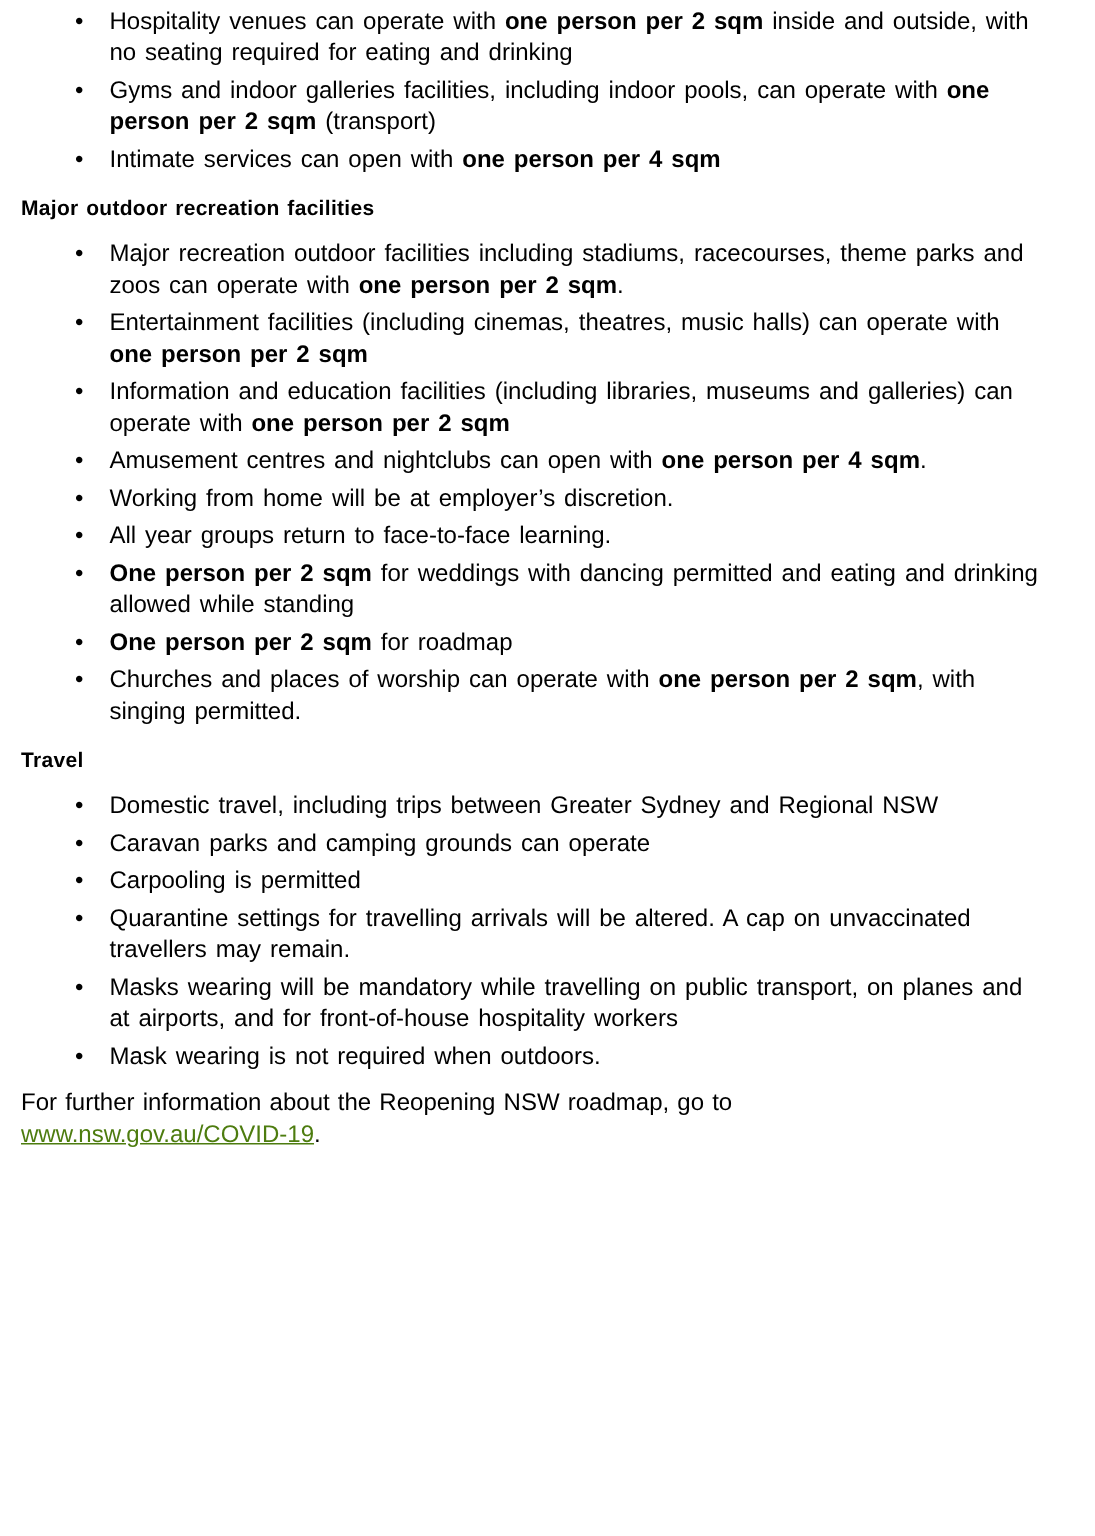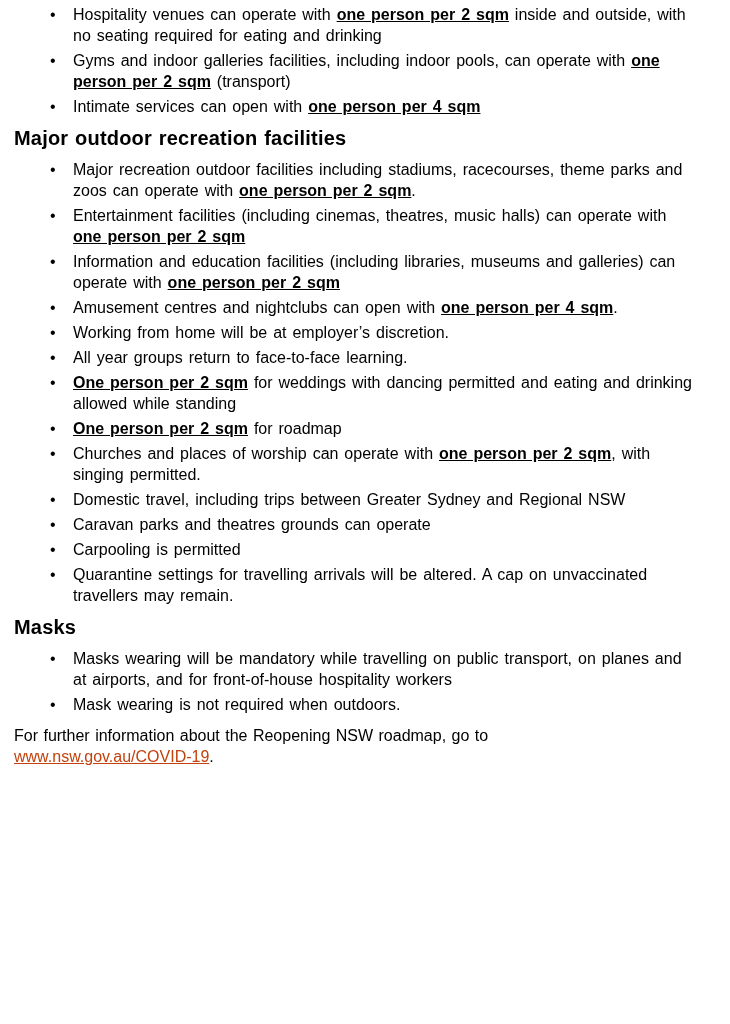--- a/index.html
+++ b/index.html
@@ -10,21 +10,21 @@
     color: #000000;
     font-family: "Liberation Sans", "DejaVu Sans", sans-serif;
     overflow: hidden;
   }
   .doc {
     padding: 4px 38px 0 14px;
     box-sizing: border-box;
     width: 730px;
   }
   .heading {
-    font-size: 20px;
+    font-size: 14px;
     font-weight: 700;
     line-height: 21px;
     margin: 11px 0 10px 0;
     word-spacing: 1px;
     letter-spacing: 0.2px;
   }
   .list { margin: 0; }
   .item {
     display: flex;
     align-items: flex-start;
@@ -33,30 +33,30 @@
     line-height: 21px;
     word-spacing: 1.5px;
   }
   .marker {
     flex: none;
     width: 23px;
     padding-left: 36px;
     font-size: 16px;
   }
   .item-text { flex: 1 1 auto; }
-  .b { font-weight: 700; text-decoration: underline; }
+  .b { font-weight: 700; }
   .para {
     font-size: 16px;
     line-height: 21px;
     margin: 10px 0 0 0;
     word-spacing: 1px;
     max-width: 560px;
   }
   .link {
-    color: #c2410c;
+    color: #4d7c0f;
     text-decoration: underline;
     cursor: pointer;
   }
 </style>
 </head>
 <body>
 
 <div class="doc" style="background: rgb(255, 255, 255); color: rgb(0, 0, 0);">
     <div class="list">
       <div class="item">
@@ -112,39 +112,39 @@
       </div>
       <div class="item">
         <span class="marker">•</span>
         <span class="item-text"><span class="b">One person per 2 sqm</span><span> for roadmap</span></span>
       </div>
       <div class="item">
         <span class="marker">•</span>
         <span class="item-text"><span>Churches and places of worship can operate with </span><span class="b">one person per 2 sqm</span><span>, with singing permitted.</span></span>
       </div>
     </div>
+    <div class="heading">Travel</div>
     <div class="list">
       <div class="item">
         <span class="marker">•</span>
         <span class="item-text"><span>Domestic travel, including trips between Greater Sydney and Regional NSW</span></span>
       </div>
       <div class="item">
         <span class="marker">•</span>
-        <span class="item-text"><span>Caravan parks and theatres grounds can operate</span></span>
+        <span class="item-text"><span>Caravan parks and camping grounds can operate</span></span>
       </div>
       <div class="item">
         <span class="marker">•</span>
         <span class="item-text"><span>Carpooling is permitted</span></span>
       </div>
       <div class="item">
         <span class="marker">•</span>
         <span class="item-text"><span>Quarantine settings for travelling arrivals will be altered. A cap on unvaccinated travellers may remain.</span></span>
       </div>
     </div>
-    <div class="heading">Masks</div>
     <div class="list">
       <div class="item">
         <span class="marker">•</span>
         <span class="item-text"><span>Masks wearing will be mandatory while travelling on public transport, on planes and at airports, and for front-of-house hospitality workers</span></span>
       </div>
       <div class="item">
         <span class="marker">•</span>
         <span class="item-text"><span>Mask wearing is not required when outdoors.</span></span>
       </div>
     </div>

